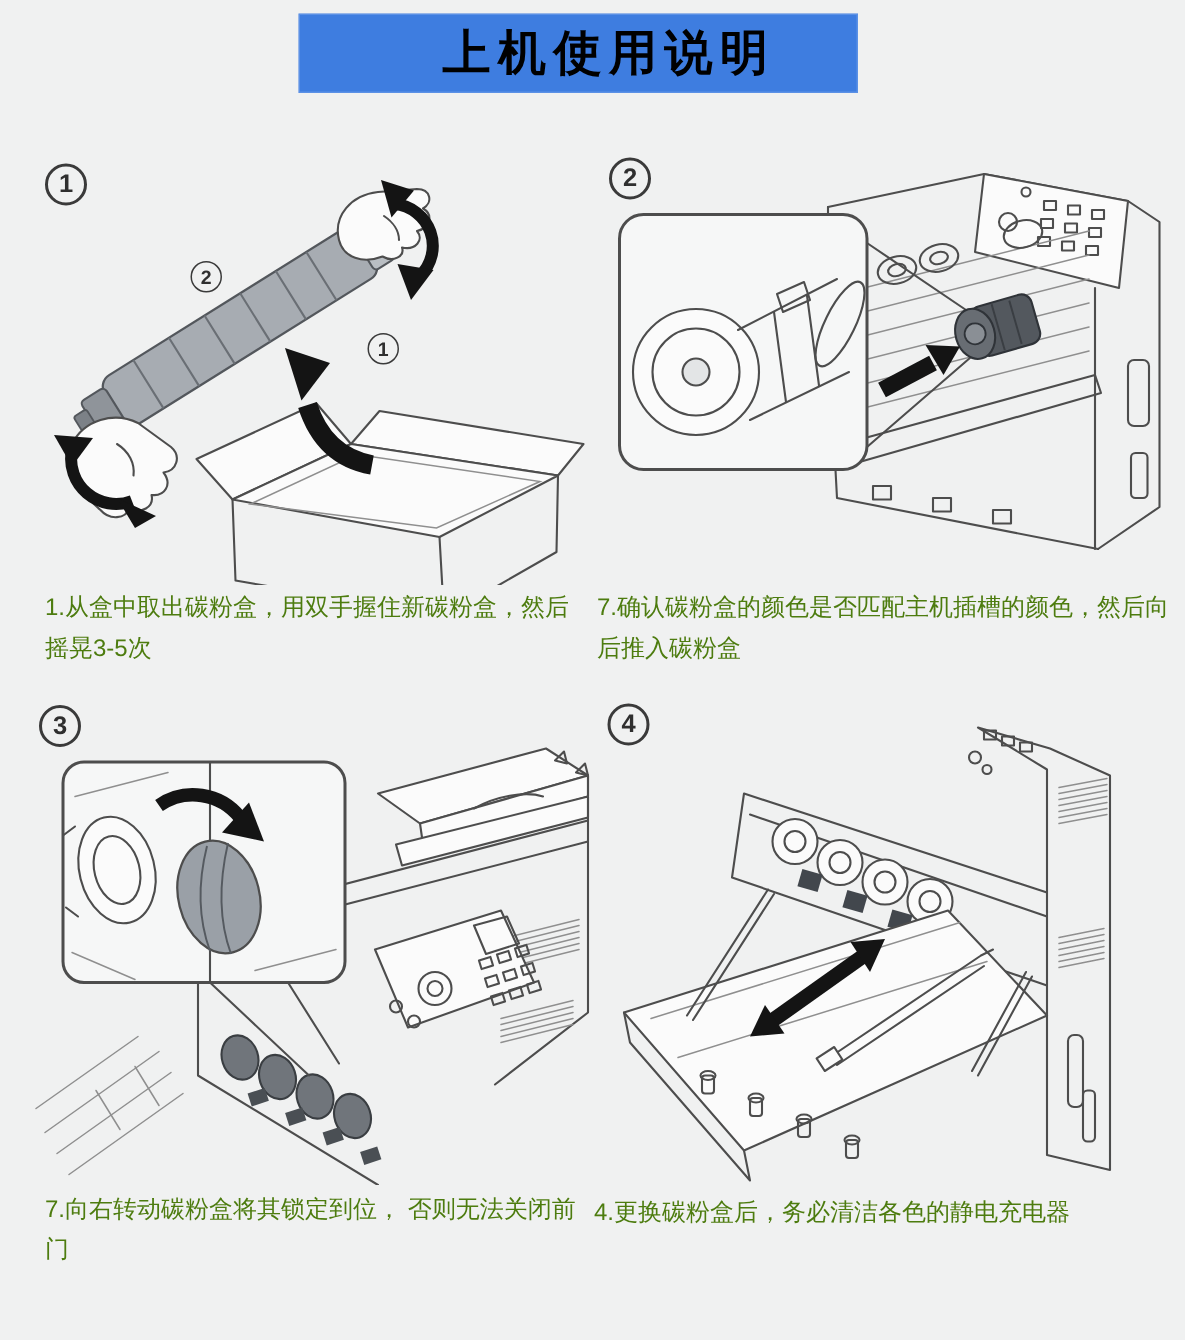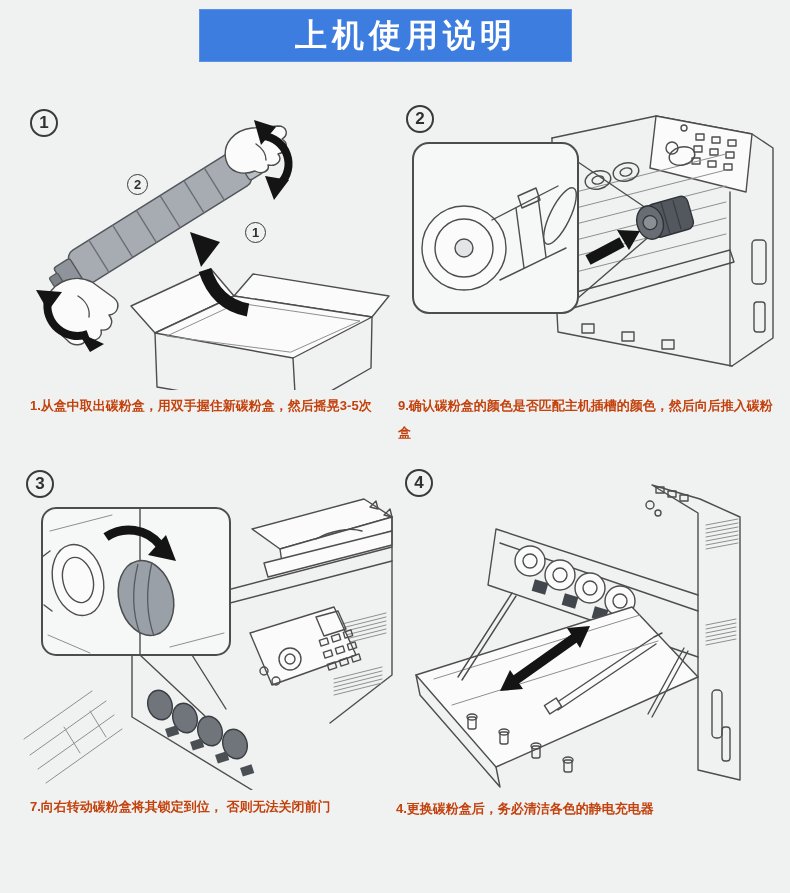--- a/index.html
+++ b/index.html
@@ -1,27 +1,27 @@
 <!DOCTYPE html>
 <html><head>
 <meta charset="utf-8">
 <style>
   html,body{margin:0;padding:0;}
   body{font-family:"Liberation Sans","DejaVu Sans",sans-serif;}
   .page{position:relative;width:790px;height:893px;background:#f0f1f1;overflow:hidden;}
   .banner{position:absolute;left:199px;top:9px;width:373px;height:53px;background:#3e7de0;
           display:flex;align-items:center;justify-content:center;box-shadow:0 0 0 1px #5b91e6 inset;}
-  .banner span{color:#ffffff;font-size:32px;font-weight:bold;letter-spacing:5px;margin-left:41px;}
+  .banner span{color:#000000;font-size:32px;font-weight:bold;letter-spacing:5px;margin-left:41px;}
   .stepnum{position:absolute;width:24px;height:24px;border:2px solid #3a3a3a;border-radius:50%;
            color:#2f2f2f;font-size:17px;font-weight:600;text-align:center;line-height:24px;background:transparent;}
   .fig{position:absolute;}
   .fig svg{display:block;}
   .sublabel{position:absolute;width:19px;height:19px;border:1.6px solid #3a3a3a;border-radius:50%;
             color:#2f2f2f;font-size:13px;font-weight:600;text-align:center;line-height:19px;}
-  .caption{position:absolute;margin:0;color:#c2410c;font-size:13px;line-height:27px;font-weight:700;}
+  .caption{position:absolute;margin:0;color:#4d7c0f;font-size:16px;line-height:27px;font-weight:400;}
   .nowrap{white-space:nowrap;}
   
   .s   {stroke:#4d4d4d;stroke-width:1.4;fill:none;stroke-linejoin:round;stroke-linecap:round;}
   .sw  {stroke:#4d4d4d;stroke-width:1.4;fill:#fbfbfb;stroke-linejoin:round;}
   .sl  {stroke:#8f8f8f;stroke-width:1;fill:none;stroke-linecap:round;}
   .blk {fill:#141414;stroke:none;}
   .blkline{stroke:#141414;fill:none;}
 </style>
 </head>
 <body>
@@ -149,21 +149,21 @@
         <path d="M14,-16 L14,16 M26,-15 L26,15" stroke="#3a3e43" stroke-width="1.3" fill="none"></path>
       </g>
 
       <g>
         <line class="blkline" stroke-width="11" x1="188" y1="160" x2="222" y2="142"></line>
         <polygon class="blk" points="240,131 229,150 217,130"></polygon>
       </g>
     </svg>
   </div>
 
-  <p class="caption" style="left:398px;top:392px;width:384px">9.确认碳粉盒的颜色是否匹配主机插槽的颜色，然后向后推入碳粉盒</p>
+  <p class="caption" style="left:398px;top:392px;width:384px">7.确认碳粉盒的颜色是否匹配主机插槽的颜色，然后向后推入碳粉盒</p>
 
   <div class="stepnum" style="left:26px;top:470px">3</div>
 
   <div class="fig" style="left:20px;top:465px;width:375px;height:325px">
     <svg width="375" height="325" viewBox="0 0 375 325">
 
       <g>
 
         <path class="sw" d="M232,64 L344,34 L372,52 L260,84 Z"></path>
         <path class="sw" d="M260,84 L372,52 L372,66 L262,98 Z"></path>

